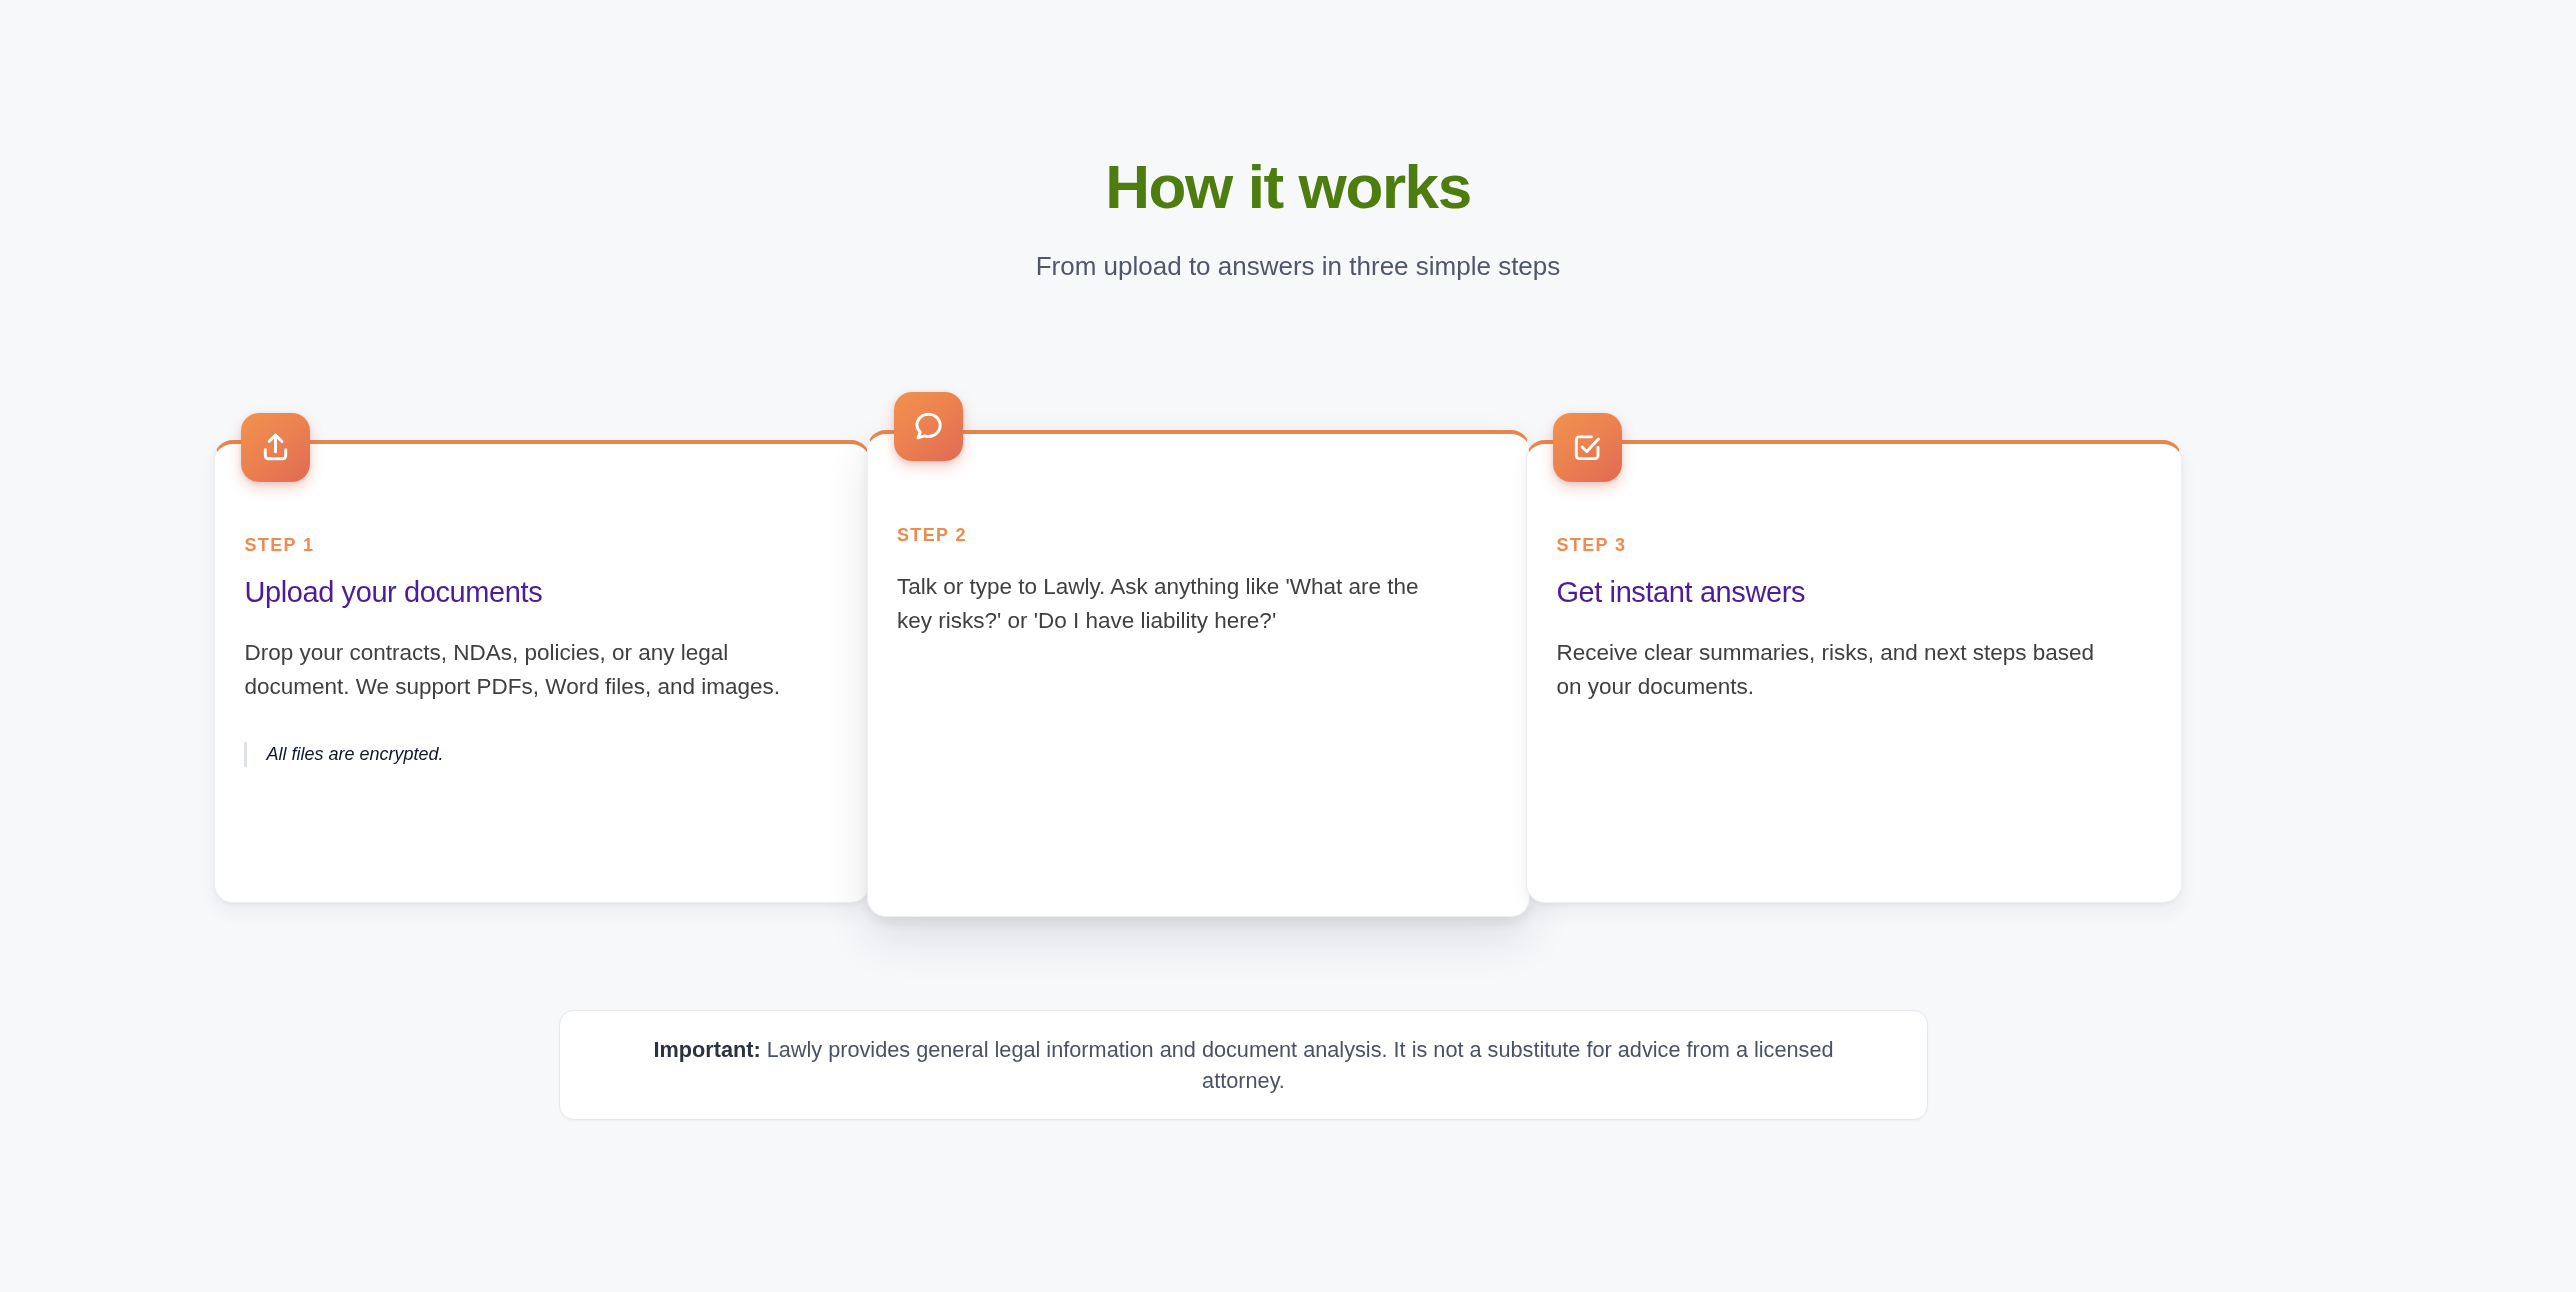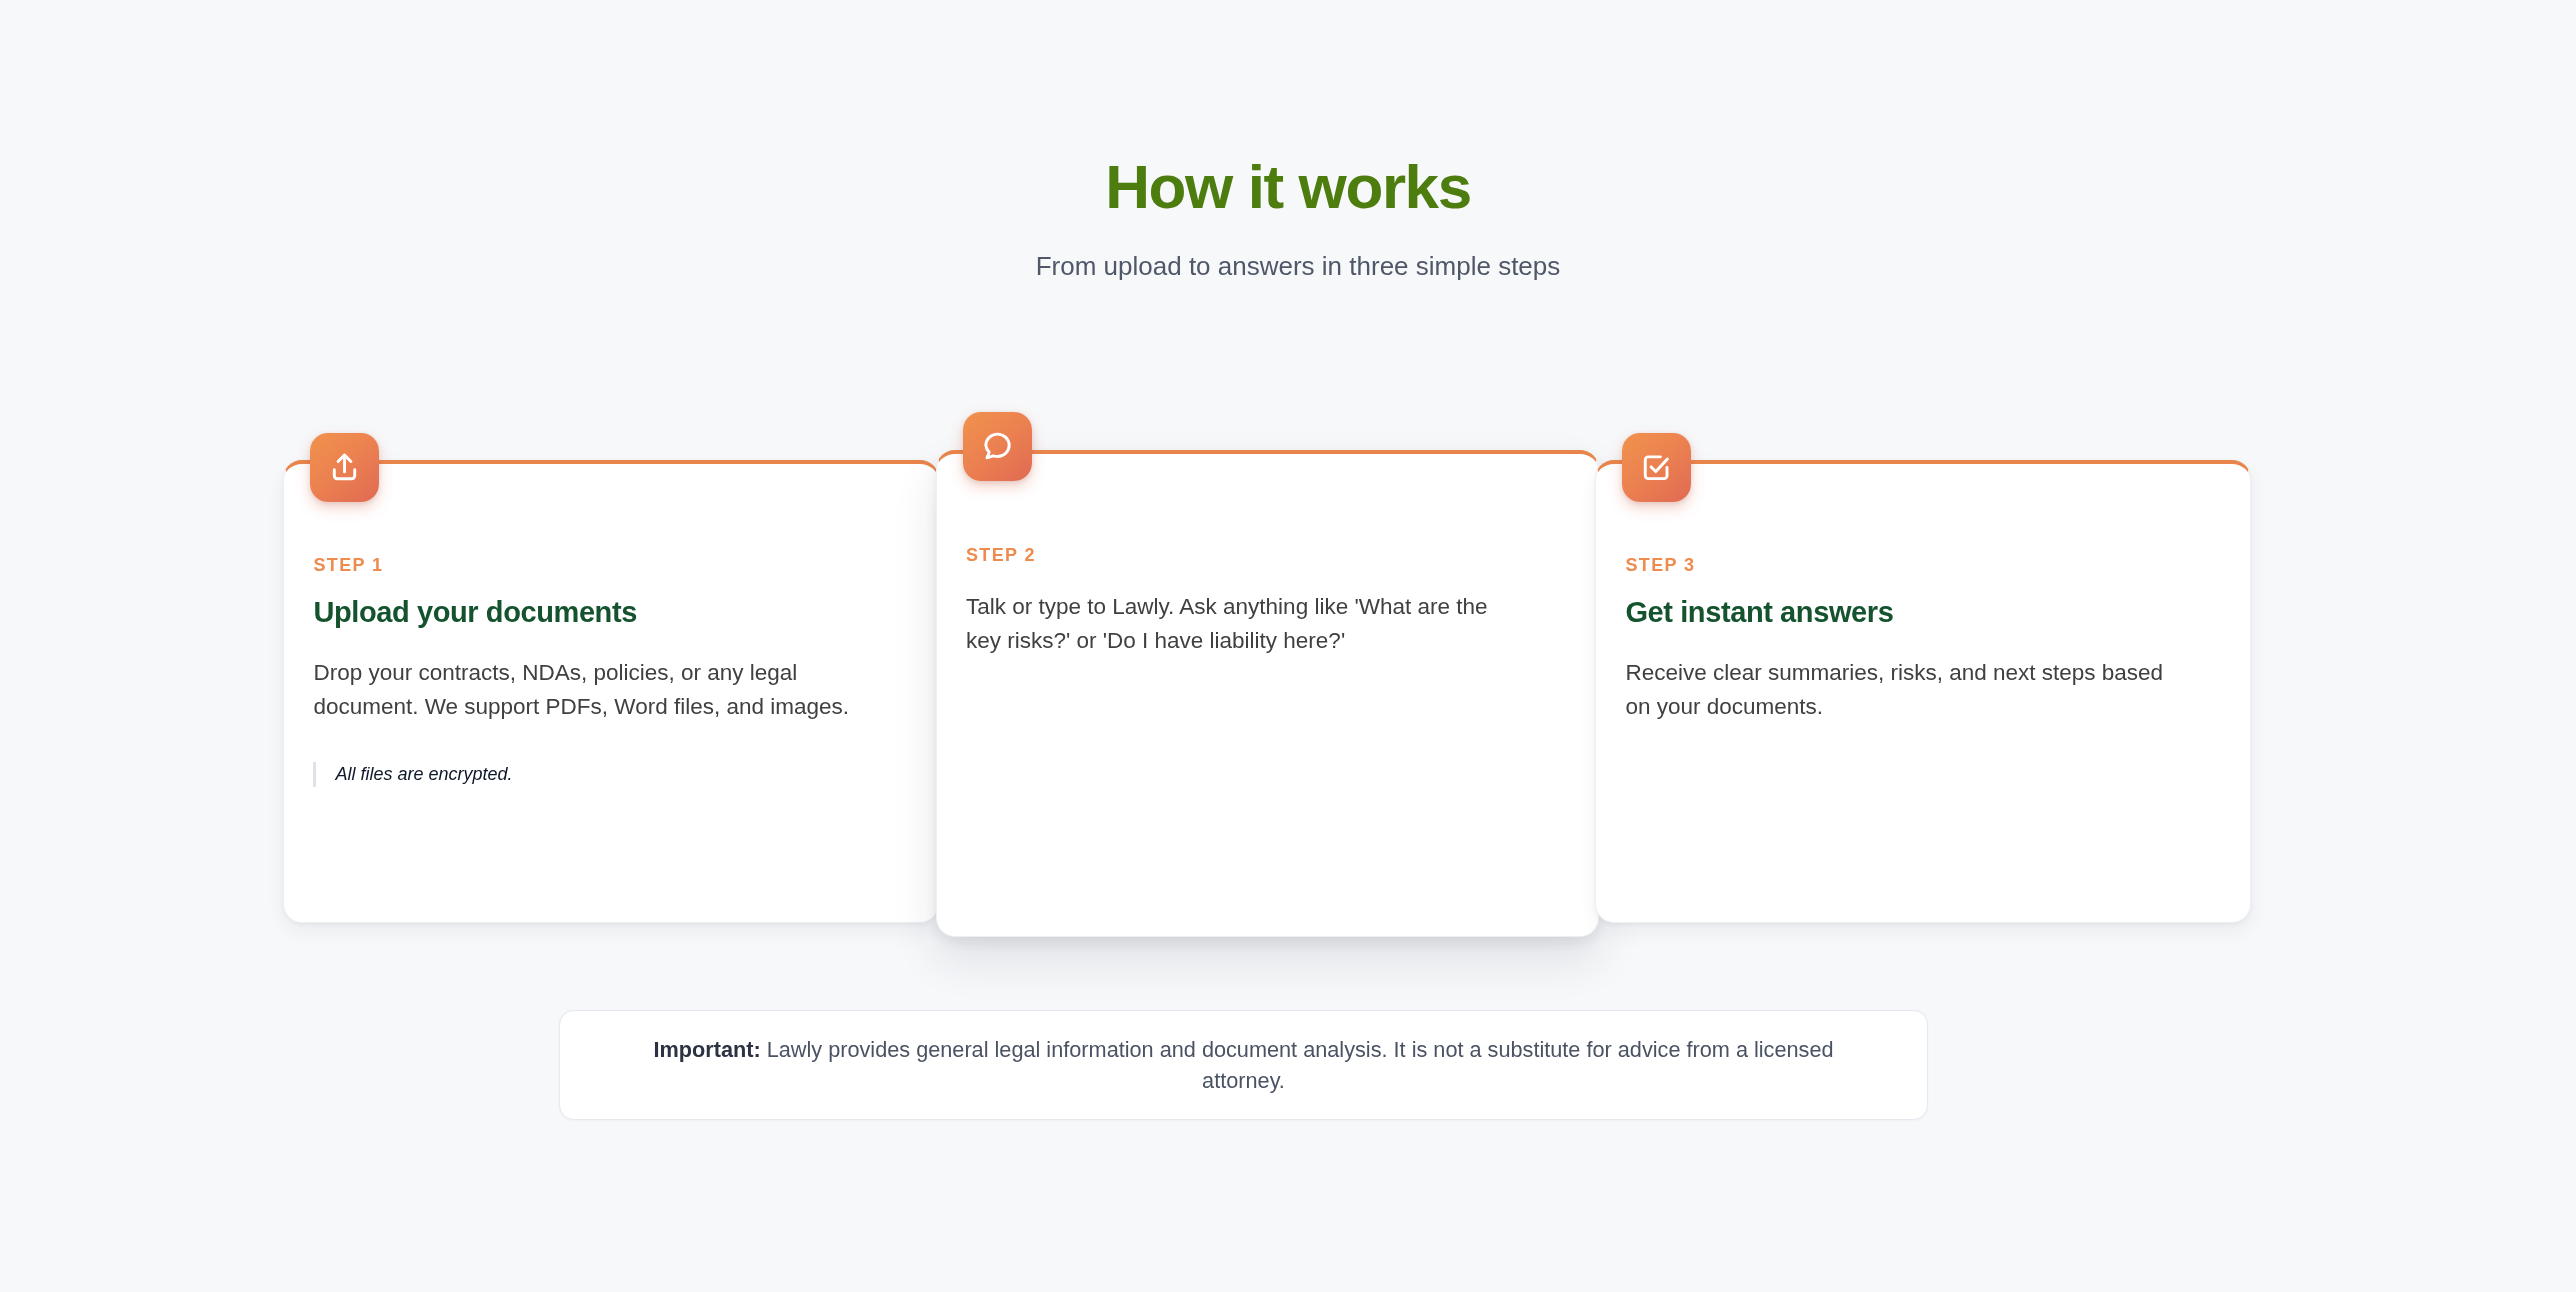--- a/index.html
+++ b/index.html
@@ -40,26 +40,26 @@
     font-size: 26px;
     font-weight: 400;
     color: #4F5768;
     line-height: 1.3;
     padding-left: 20px;
   }
 
   
   .cards {
     position: absolute;
-    top: 460px;
+    top: 440px;
     left: 214px;
     width: 2106px;
     display: flex;
     align-items: flex-start;
-    justify-content: center;
+    justify-content: flex-start;
   }
 
   .card-slot {
     position: relative;
     width: 656px;
   }
 
   .card {
     position: relative;
     background: #FFFFFF;
@@ -110,22 +110,22 @@
     font-size: 18px;
     font-weight: 700;
     letter-spacing: 1.4px;
     color: #EE8B4E;
     text-transform: uppercase;
     line-height: 1;
   }
   .card-title {
     margin-top: 21px;
     font-size: 29px;
-    font-weight: 700;
-    color: #14532d;
+    font-weight: 400;
+    color: #4c1d95;
     letter-spacing: -0.4px;
     line-height: 1.2;
   }
   .card-desc {
     margin-top: 26px;
     font-size: 22.5px;
     font-weight: 400;
     color: #404040;
     line-height: 1.52;
     max-width: 554px;

